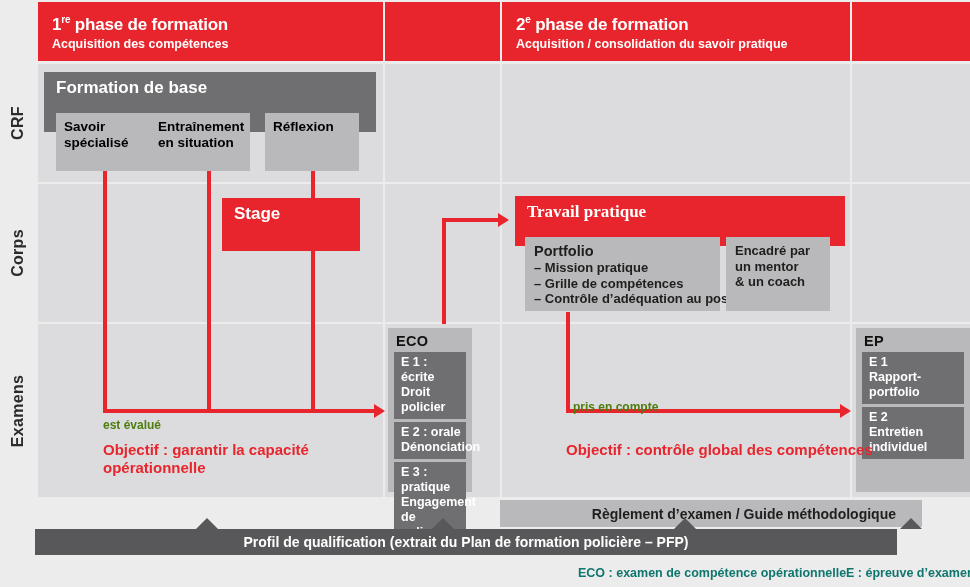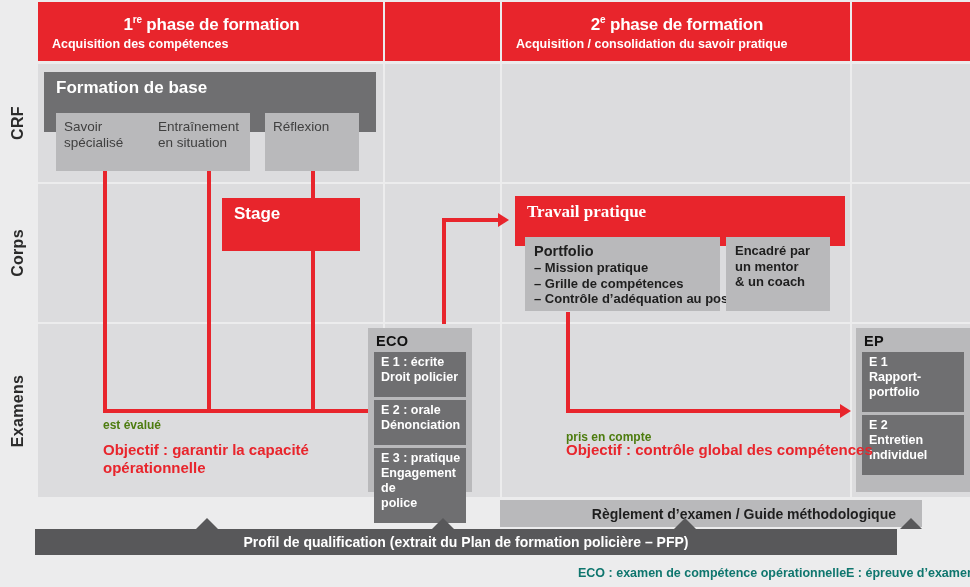--- a/index.html
+++ b/index.html
@@ -27,21 +27,20 @@
     background: #e8252c;
     color: #ffffff;
     padding: 8px 12px 0 14px;
   }
   .phase .p-title {
     font-size: 17px;
     font-weight: bold;
     letter-spacing: -0.2px;
     line-height: 19px;
     white-space: nowrap;
-    text-align: center;
   }
   .phase .p-title sup {
     font-size: 10px; vertical-align: super; font-weight: bold;
   }
   .phase .p-sub {
     font-size: 12.5px;
     font-weight: bold;
     line-height: 16px;
     margin-top: 2px;
     white-space: nowrap;
@@ -75,23 +74,23 @@
     font-size: 17px;
     font-weight: bold;
     padding: 6px 0 0 12px;
     white-space: nowrap;
   }
 
   
   .subbox {
     position: absolute;
     background: #b9b9bb;
-    color: #404040;
+    color: #000000;
     font-size: 13.5px;
-    font-weight: normal;
+    font-weight: bold;
     line-height: 16px;
     padding: 6px 6px 4px 8px;
   }
 
   
   .redbox {
     position: absolute;
     background: #e8252c;
   }
   .redbox .rb-title {
@@ -122,21 +121,21 @@
   .examgroup .eg-title {
     color: #111; font-size: 14.5px; font-weight: bold;
     padding: 5px 0 3px 8px; letter-spacing: 0.3px;
   }
   .examitem {
     background: #6f6f71;
     color: #ffffff;
     font-size: 12.5px;
     font-weight: bold;
     line-height: 15px;
-    padding: 3px 4px 12px 7px;
+    padding: 3px 4px 4px 7px;
     margin: 0 6px 3px 6px;
   }
 
   
   .vline { position: absolute; background: #e8252c; width: 4px; }
   .hline { position: absolute; background: #e8252c; height: 4px; }
   .arrowhead {
     position: absolute;
     width: 0; height: 0;
     border-top: 7px solid transparent;
@@ -287,21 +286,21 @@
     <div class="pn-line">– Mission pratique</div>
     <div class="pn-line">– Grille de compétences</div>
     <div class="pn-line">– Contrôle d’adéquation au poste</div>
   </div>
   <div class="panel" style="left:726px; top:237px; width:104px; height:74px;">
     <div class="pn-line">Encadré par</div>
     <div class="pn-line">un mentor</div>
     <div class="pn-line">&amp; un coach</div>
   </div>
 
-  <div class="examgroup" style="left:368px; top:328px; width:104px; height:164px;">
+  <div class="examgroup" style="left:388px; top:328px; width:84px; height:164px;">
     <div class="eg-title">ECO</div>
     <div class="examitem">
       <div>E 1 : écrite</div>
       <div>Droit policier</div>
     </div>
     <div class="examitem">
       <div>E 2 : orale</div>
       <div>Dénonciation</div>
     </div>
     <div class="examitem">
@@ -322,21 +321,21 @@
       <div>Entretien</div>
       <div>individuel</div>
     </div>
   </div>
 
   <div class="note-small" style="left:103px; top:418px;">est évalué</div>
   <div class="note-big" style="left:103px; top:441px;">
     <div>Objectif : garantir la capacité</div>
     <div>opérationnelle</div>
   </div>
-  <div class="note-small" style="left:566px; top:430px;">pris en compte</div>
+  <div class="note-small" style="left:566px; top:400px;padding-left:7px;">pris en compte</div>
   <div class="note-big" style="left:566px; top:441px;">Objectif : contrôle global des compétences</div>
 
   <div class="bar-light" style="left:500px; top:500px; width:422px; height:27px;">Règlement d’examen / Guide méthodologique</div>
 
   <div class="notch" style="left:196px; top:518px;"></div>
   <div class="notch" style="left:432px; top:518px;"></div>
   <div class="notch" style="left:674px; top:518px;"></div>
   <div class="notch" style="left:900px; top:518px;"></div>
   <div class="bar-dark" style="left:35px; top:529px; width:862px; height:26px;">Profil de qualification (extrait du Plan de formation policière – PFP)</div>
 

